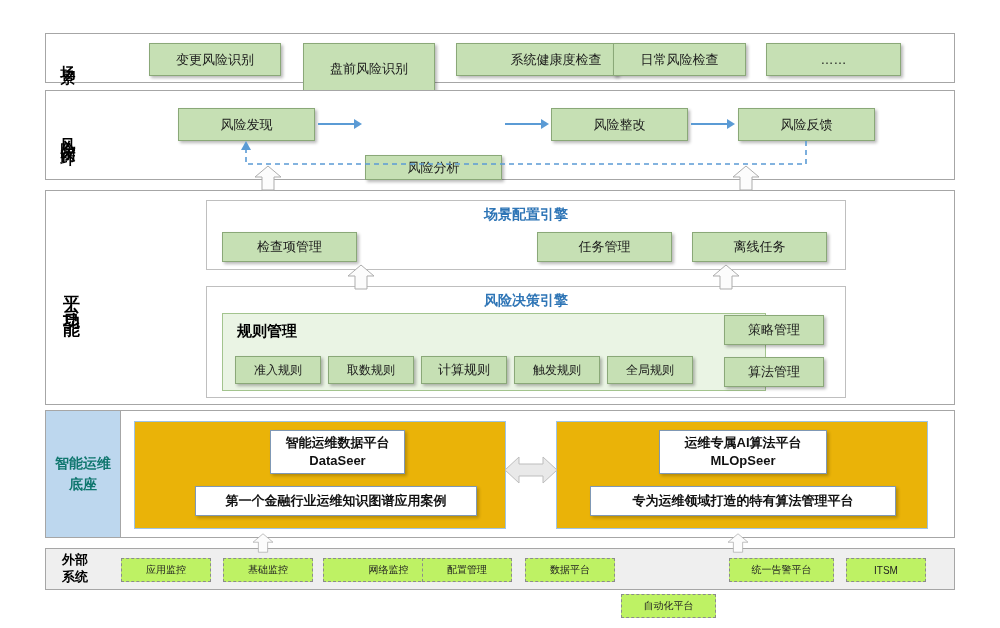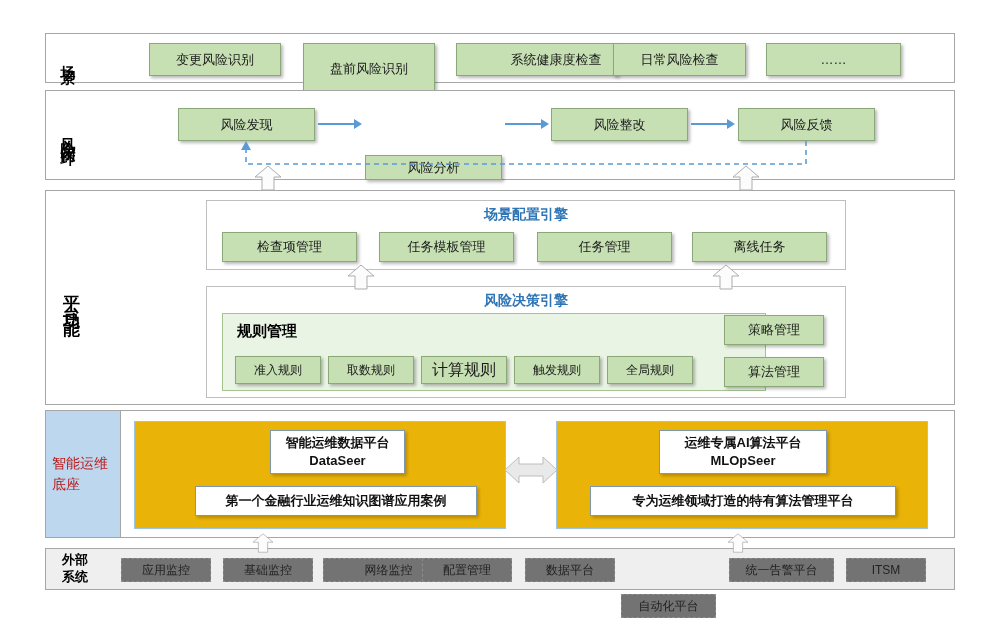--- a/index.html
+++ b/index.html
@@ -20,29 +20,29 @@
   .rule-panel { position:absolute; background:#eaf4e4; border:1px solid #a3c48e; }
   .rule-title { position:absolute; left:14px; top:8px; font-size:15px; font-weight:bold; color:#000; }
   .bluebox { position:absolute; background:#eab308; border:1px solid #9dc3e6; }
   .wbox { position:absolute; background:#fff; border:1px solid #7f98b5;
           box-shadow:2px 2px 3px rgba(0,0,0,.22);
           display:flex; flex-direction:column; align-items:center; justify-content:center;
           font-size:13px; font-weight:bold; color:#111; text-align:center; line-height:1.35; }
   .baselabel { position:absolute; left:0; top:0; width:75px; height:100%;
                background:#bdd7ee; border-right:1px solid #a6a6a6;
                display:flex; align-items:center; justify-content:center; }
-  .baselabel span { display:block; width:62px; font-weight:normal;
-                    font-size:14px; line-height:1.5; color:#b91c1c; }
+  .baselabel span { display:block; width:62px; text-align:center; font-weight:bold;
+                    font-size:14px; line-height:1.5; color:#0f766e; }
   .ext-section { background:#efefef; }
   .extlabel { position:absolute; left:14px; top:50%; transform:translateY(-50%);
               width:30px; font-weight:bold; font-size:13px; line-height:1.3;
               text-align:center; color:#000; }
-  .extbox { position:absolute; top:9px; height:24px; background:#737373;
+  .extbox { position:absolute; top:9px; height:24px; background:#bef264;
             border:1px dashed #8c8c8c; display:flex; align-items:center; justify-content:center;
-            font-size:12px; color:#222; }
+            font-size:10px; color:#222; }
   .arrow { position:absolute; z-index:5; line-height:0; }
 </style>
 </head>
 <body>
 
 <div class="canvas">
 
   <div class="section" style="left:45px;top:33px;width:910px;height:50px;">
     <div class="vlabel">场景</div>
     <div class="gbox" style="left:103px;top:9px;width:132px;height:33px;">变更风险识别</div>
@@ -96,21 +96,20 @@
       <polygon points="14,1 27,12 20,12 20,25 8,25 8,12 1,12" fill="#fcfcfc" stroke="#adadad" stroke-width="1"></polygon>
     </svg>
   </span>
 
   <div class="section" style="left:45px;top:190px;width:910px;height:215px;">
     <div class="vlabel vlabel-big">平台功能</div>
 
     <div class="panel" style="left:160px;top:9px;width:640px;height:70px;">
       <div class="panel-title">场景配置引擎</div>
       <div class="gbox" style="left:15px;top:31px;width:135px;height:30px;">检查项管理</div>
-      <div class="gbox" style="left:172px;top:31px;width:135px;height:30px;">任务模板管理</div>
       <div class="gbox" style="left:330px;top:31px;width:135px;height:30px;">任务管理</div>
       <div class="gbox" style="left:485px;top:31px;width:135px;height:30px;">离线任务</div>
     </div>
 
     <span class="arrow" style="left:301px;top:73px;">
       <svg width="28" height="26" viewBox="0 0 28 26">
         <polygon points="14,1 27,12 20,12 20,25 8,25 8,12 1,12" fill="#fcfcfc" stroke="#adadad" stroke-width="1"></polygon>
       </svg>
     </span>
     <span class="arrow" style="left:666px;top:73px;">
@@ -119,21 +118,21 @@
       </svg>
     </span>
 
     <div class="panel" style="left:160px;top:95px;width:640px;height:112px;">
       <div class="panel-title">风险决策引擎</div>
 
       <div class="rule-panel" style="left:15px;top:26px;width:544px;height:78px;">
         <div class="rule-title">规则管理</div>
         <div class="gbox" style="left:12px;top:42px;width:86px;height:28px;font-size:12px;">准入规则</div>
         <div class="gbox" style="left:105px;top:42px;width:86px;height:28px;font-size:12px;">取数规则</div>
-        <div class="gbox" style="left:198px;top:42px;width:86px;height:28px;font-size:16px;">计算规则</div>
+        <div class="gbox" style="left:198px;top:42px;width:86px;height:28px;font-size:13px;">计算规则</div>
         <div class="gbox" style="left:291px;top:42px;width:86px;height:28px;font-size:12px;">触发规则</div>
         <div class="gbox" style="left:384px;top:42px;width:86px;height:28px;font-size:12px;">全局规则</div>
       </div>
 
       <div class="gbox" style="left:517px;top:28px;width:100px;height:30px;">策略管理</div>
       <div class="gbox" style="left:517px;top:70px;width:100px;height:30px;">算法管理</div>
     </div>
   </div>
 
   <div class="section" style="left:45px;top:410px;width:910px;height:128px;">

